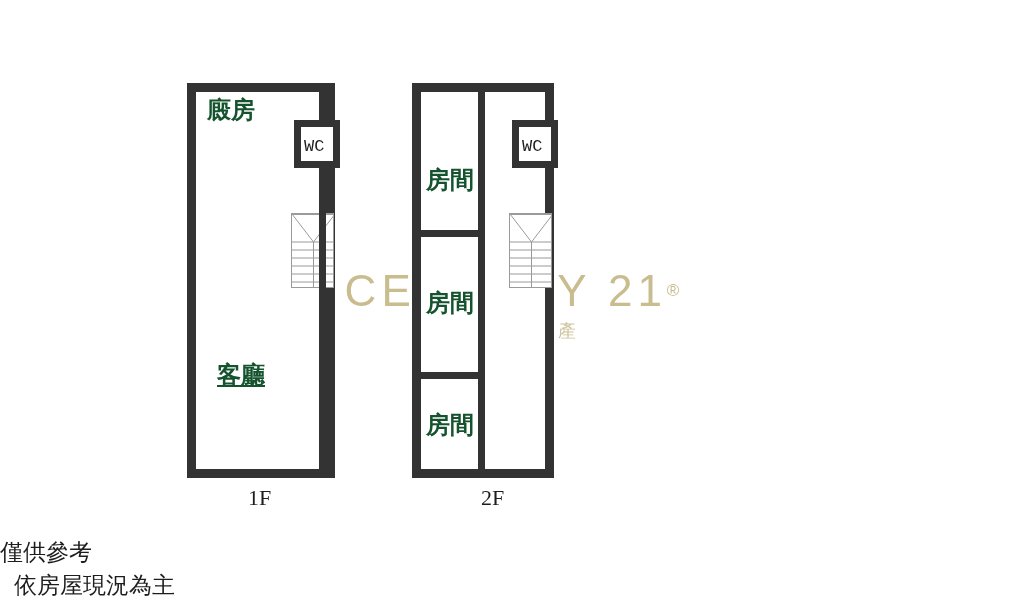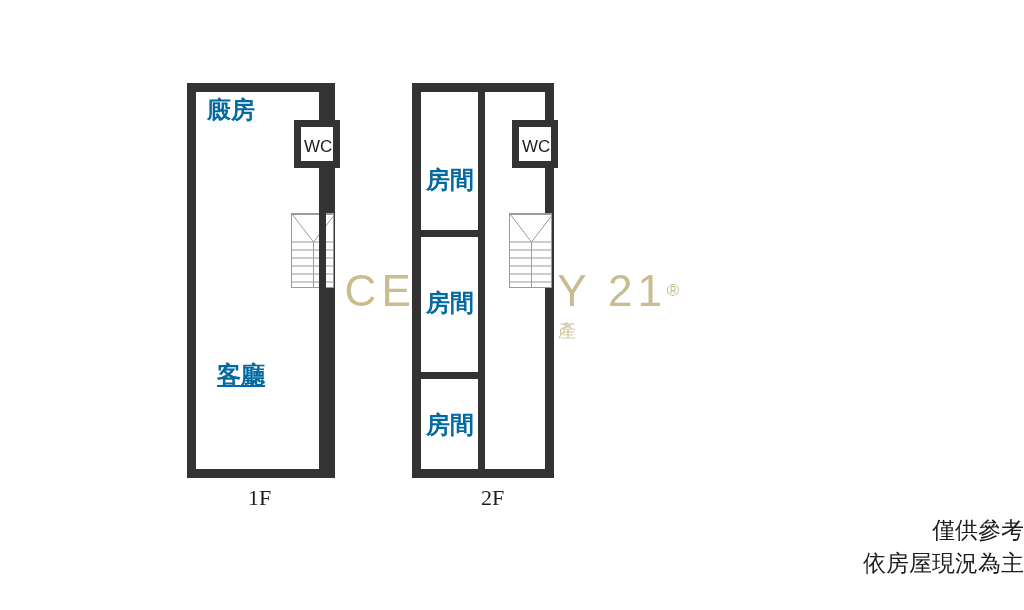--- a/index.html
+++ b/index.html
@@ -82,21 +82,21 @@
   .wc {
     position: absolute;
     box-sizing: border-box;
     border: 7px solid #333333;
     background: #ffffff;
     z-index: 13;
   }
   .wc-label {
     position: absolute;
     z-index: 14;
-    font-family: Liberation Sans, sans-serif;
+    font-family: Liberation Mono, monospace;
     font-size: 17px;
     color: #1d1d1d;
     line-height: 1;
     white-space: nowrap;
   }
 
   
   .stairs {
     position: absolute;
     box-sizing: border-box;
@@ -107,52 +107,52 @@
   }
   .stairs svg { display: block; }
 
   
   .room-label {
     position: absolute;
     z-index: 14;
     font-family: "DejaVu Sans", sans-serif;
     font-weight: 700;
     font-size: 24px;
-    color: #0369a1;
+    color: #14532d;
     line-height: 1;
     white-space: nowrap;
   }
 
   
   .floor-caption {
     position: absolute;
     z-index: 14;
     font-family: "Liberation Serif", serif;
     font-size: 22px;
     color: #1d1d1d;
     line-height: 1;
     white-space: nowrap;
   }
   .notes {
     position: absolute;
     left: 0;
-    top: 514px;
-    width: 1024px;
-    text-align: right;
+    top: 536px;
+    width: 1024px;
+    text-align: left;
     z-index: 14;
   }
   .note-line {
     font-family: "DejaVu Sans", sans-serif;
     font-size: 23px;
     font-weight: 400;
     color: #1d1d1d;
     line-height: 33px;
     white-space: nowrap;
   }
-  .note-line.indent { padding-left: 6px; }
+  .note-line.indent { padding-left: 14px; }
 </style>
 </head>
 <body>
 
 <div id="stage">
 
   <div class="watermark">
     <div class="wm-main"><span>CENTURY 21</span><span class="reg">®</span></div>
     <div class="wm-sub">21世紀不動產</div>
   </div>

